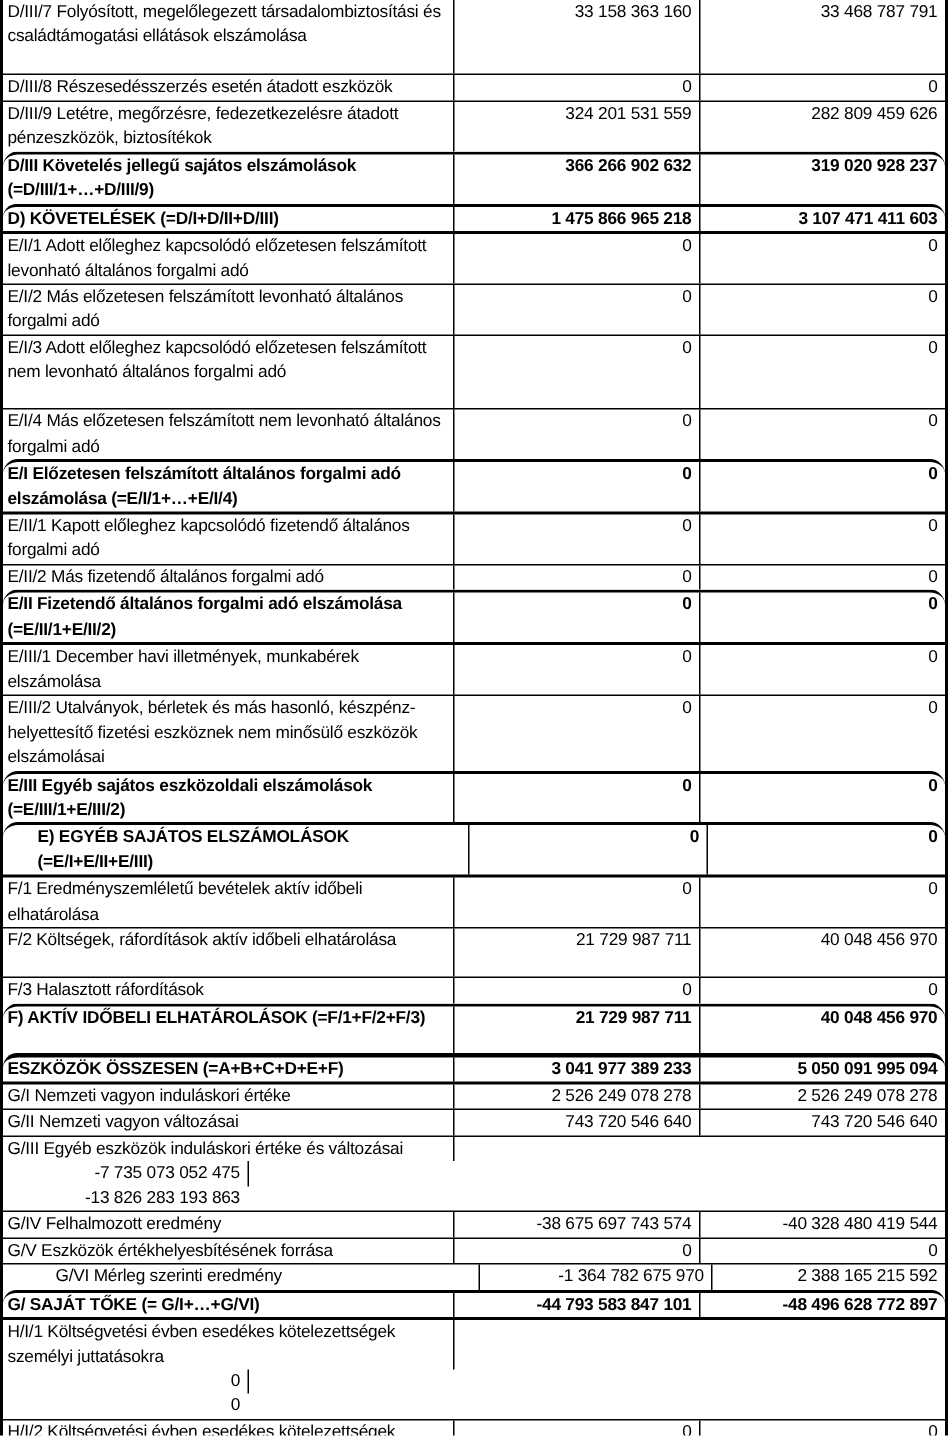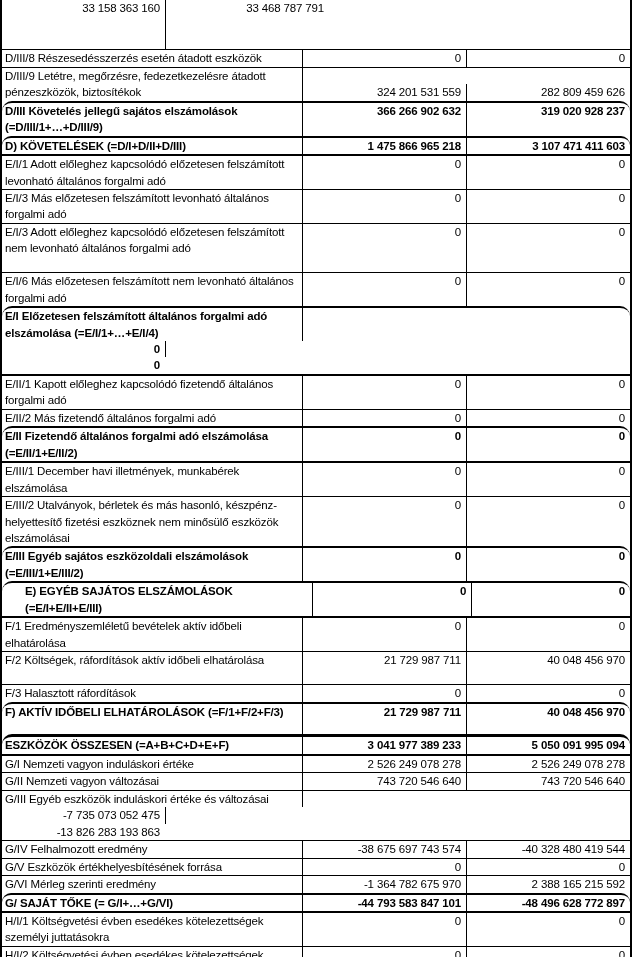--- a/index.html
+++ b/index.html
@@ -53,64 +53,65 @@
   .cell.num.last {
     width: 163px;
     border-right: none;
   }
 </style>
 </head>
 <body>
 
 <div class="tbl">
     <div class="row item" style="min-height: 49.35px; border-top-width: 0px;">
+      <div class="cell label">D/III/7 Folyósított, megelőlegezett társadalombiztosítási és családtámogatási ellátások elszámolása</div>
       <div class="cell num">33 158 363 160</div>
       <div class="cell num last">33 468 787 791</div>
     </div>
     <div class="row item" style="min-height: 16.45px; border-top-width: 1px;">
       <div class="cell label">D/III/8 Részesedésszerzés esetén átadott eszközök</div>
       <div class="cell num">0</div>
       <div class="cell num last">0</div>
     </div>
-    <div class="row item" style="min-height: 32.9px; border-top-width: 1px; align-items: flex-end;">
+    <div class="row item" style="min-height: 32.9px; border-top-width: 1px;">
       <div class="cell label">D/III/9 Letétre, megőrzésre, fedezetkezelésre átadott pénzeszközök, biztosítékok</div>
       <div class="cell num">324 201 531 559</div>
       <div class="cell num last">282 809 459 626</div>
     </div>
     <div class="row total" style="min-height: 32.9px; border-top-width: 2px;">
       <div class="cell label">D/III Követelés jellegű sajátos elszámolások (=D/III/1+…+D/III/9)</div>
       <div class="cell num">366 266 902 632</div>
       <div class="cell num last">319 020 928 237</div>
     </div>
     <div class="row total" style="min-height: 16.45px; border-top-width: 2px;">
       <div class="cell label">D) KÖVETELÉSEK  (=D/I+D/II+D/III)</div>
       <div class="cell num">1 475 866 965 218</div>
       <div class="cell num last">3 107 471 411 603</div>
     </div>
     <div class="row item" style="min-height: 32.9px; border-top-width: 2px;">
       <div class="cell label">E/I/1 Adott előleghez kapcsolódó előzetesen felszámított levonható általános forgalmi adó</div>
       <div class="cell num">0</div>
       <div class="cell num last">0</div>
     </div>
     <div class="row item" style="min-height: 32.9px; border-top-width: 1px;">
-      <div class="cell label">E/I/3 Más előzetesen felszámított levonható általános forgalmi adó</div>
+      <div class="cell label">E/I/2 Más előzetesen felszámított levonható általános forgalmi adó</div>
       <div class="cell num">0</div>
       <div class="cell num last">0</div>
     </div>
     <div class="row item" style="min-height: 49.35px; border-top-width: 1px; justify-content: space-between;">
       <div class="cell label">E/I/3 Adott előleghez kapcsolódó előzetesen felszámított nem levonható általános forgalmi adó</div>
       <div class="cell num">0</div>
       <div class="cell num last">0</div>
     </div>
     <div class="row item" style="min-height: 32.9px; border-top-width: 1px;">
-      <div class="cell label">E/I/6 Más előzetesen felszámított nem levonható általános forgalmi adó</div>
-      <div class="cell num">0</div>
-      <div class="cell num last">0</div>
-    </div>
-    <div class="row total" style="min-height: 32.9px; border-top-width: 2px; flex-direction: column;">
+      <div class="cell label">E/I/4 Más előzetesen felszámított nem levonható általános forgalmi adó</div>
+      <div class="cell num">0</div>
+      <div class="cell num last">0</div>
+    </div>
+    <div class="row total" style="min-height: 32.9px; border-top-width: 2px;">
       <div class="cell label">E/I Előzetesen felszámított általános forgalmi adó elszámolása (=E/I/1+…+E/I/4)</div>
       <div class="cell num">0</div>
       <div class="cell num last">0</div>
     </div>
     <div class="row item" style="min-height: 32.9px; border-top-width: 2px;">
       <div class="cell label">E/II/1 Kapott előleghez kapcsolódó fizetendő általános forgalmi adó</div>
       <div class="cell num">0</div>
       <div class="cell num last">0</div>
     </div>
     <div class="row item" style="min-height: 16.45px; border-top-width: 1px;">
@@ -186,31 +187,31 @@
     <div class="row item" style="min-height: 16.45px; border-top-width: 1px;">
       <div class="cell label">G/IV Felhalmozott eredmény</div>
       <div class="cell num">-38 675 697 743 574</div>
       <div class="cell num last">-40 328 480 419 544</div>
     </div>
     <div class="row item" style="min-height: 16.45px; border-top-width: 1px;">
       <div class="cell label">G/V Eszközök értékhelyesbítésének forrása</div>
       <div class="cell num">0</div>
       <div class="cell num last">0</div>
     </div>
-    <div class="row item" style="min-height: 16.45px; border-top-width: 1px;">
+    <div class="row item" style="min-height: 16.45px; border-top-width: 1px; padding-left: 32px;">
       <div class="cell label">G/VI Mérleg szerinti eredmény</div>
       <div class="cell num">-1 364 782 675 970</div>
       <div class="cell num last">2 388 165 215 592</div>
     </div>
     <div class="row total" style="min-height: 16.45px; border-top-width: 2px;">
       <div class="cell label">G/ SAJÁT TŐKE  (= G/I+…+G/VI)</div>
       <div class="cell num">-44 793 583 847 101</div>
       <div class="cell num last">-48 496 628 772 897</div>
     </div>
-    <div class="row item" style="min-height: 32.9px; border-top-width: 2px;">
+    <div class="row item" style="min-height: 32.9px; border-top-width: 2px; flex-direction: column;">
       <div class="cell label">H/I/1 Költségvetési évben esedékes kötelezettségek személyi juttatásokra</div>
       <div class="cell num">0</div>
       <div class="cell num last">0</div>
     </div>
     <div class="row item" style="min-height: 49.35px; border-top-width: 1px;">
       <div class="cell label">H/I/2 Költségvetési évben esedékes kötelezettségek munkaadókat terhelő járulékokra és szociális hozzájárulási adóra</div>
       <div class="cell num">0</div>
       <div class="cell num last">0</div>
     </div>
     <div class="row item" style="min-height: 32.9px; border-top-width: 1px;">

